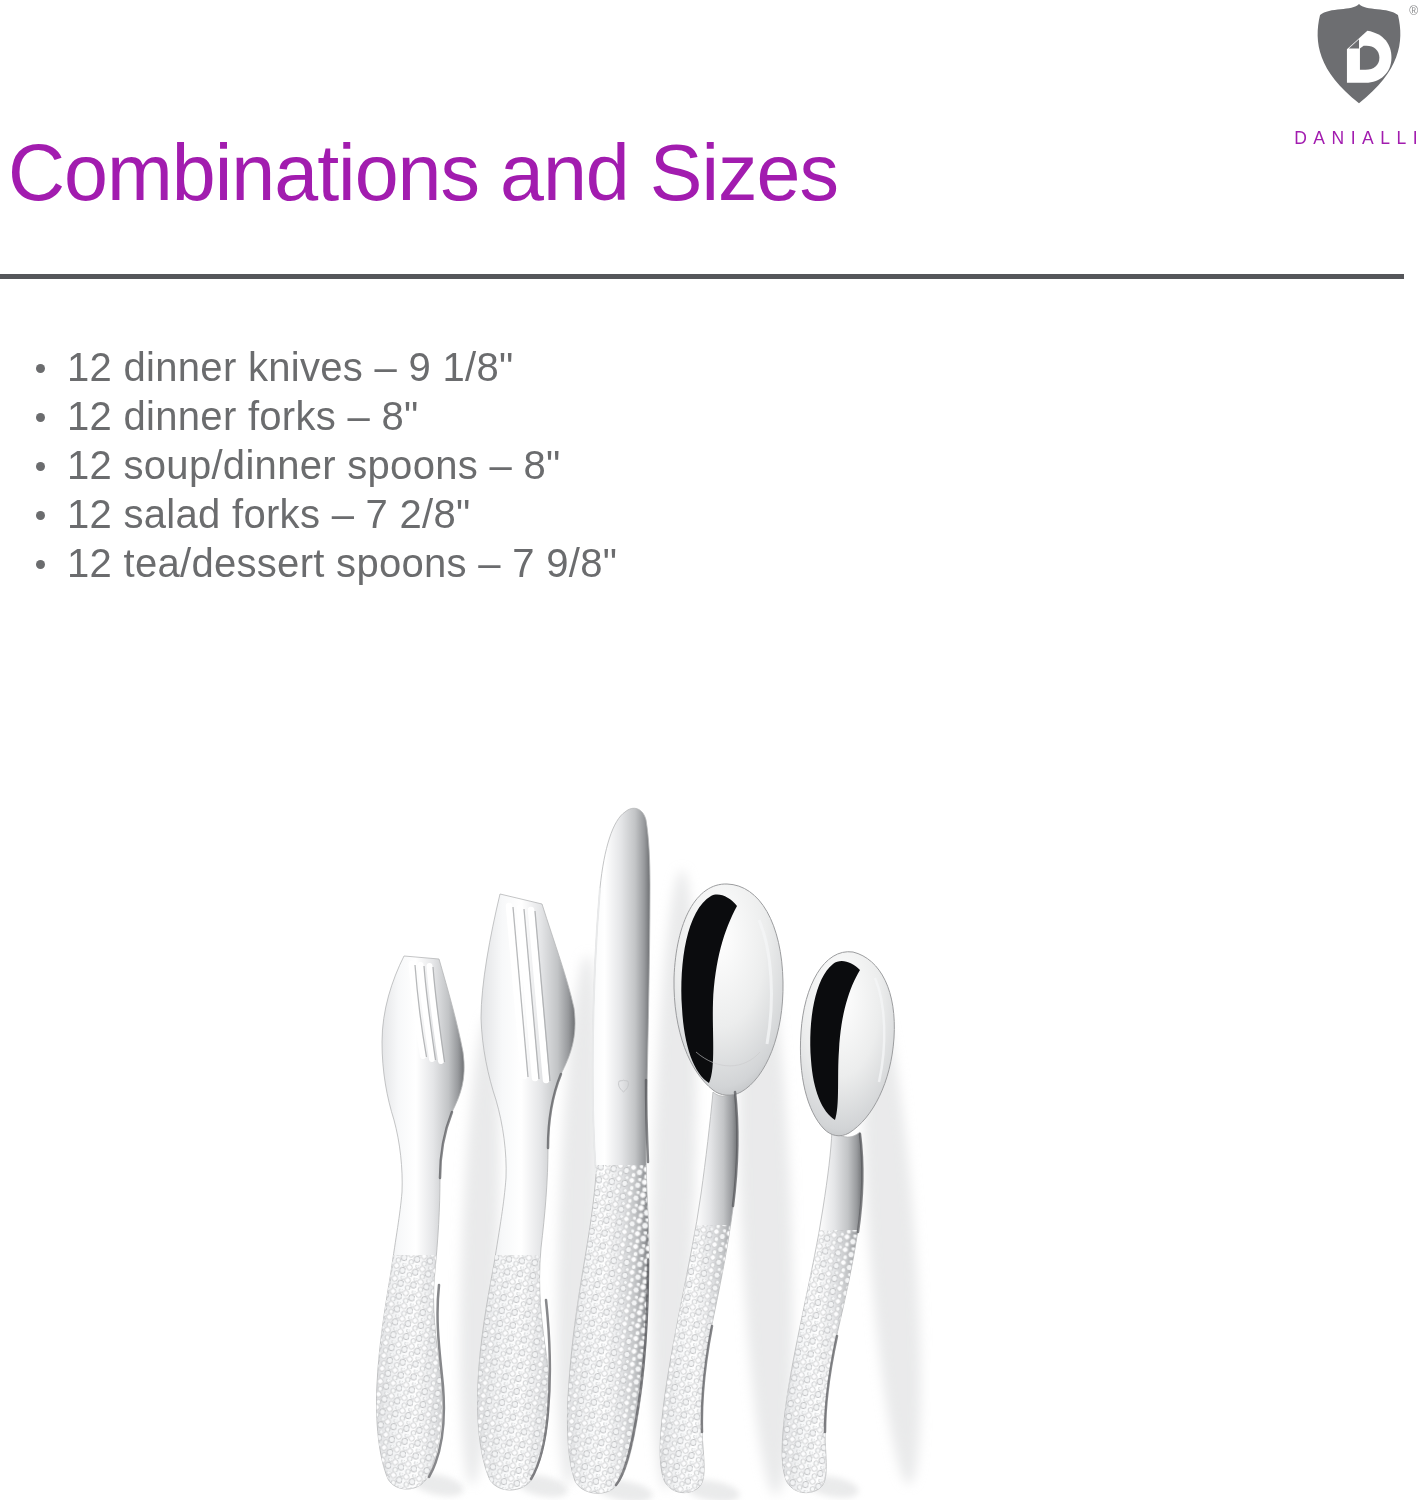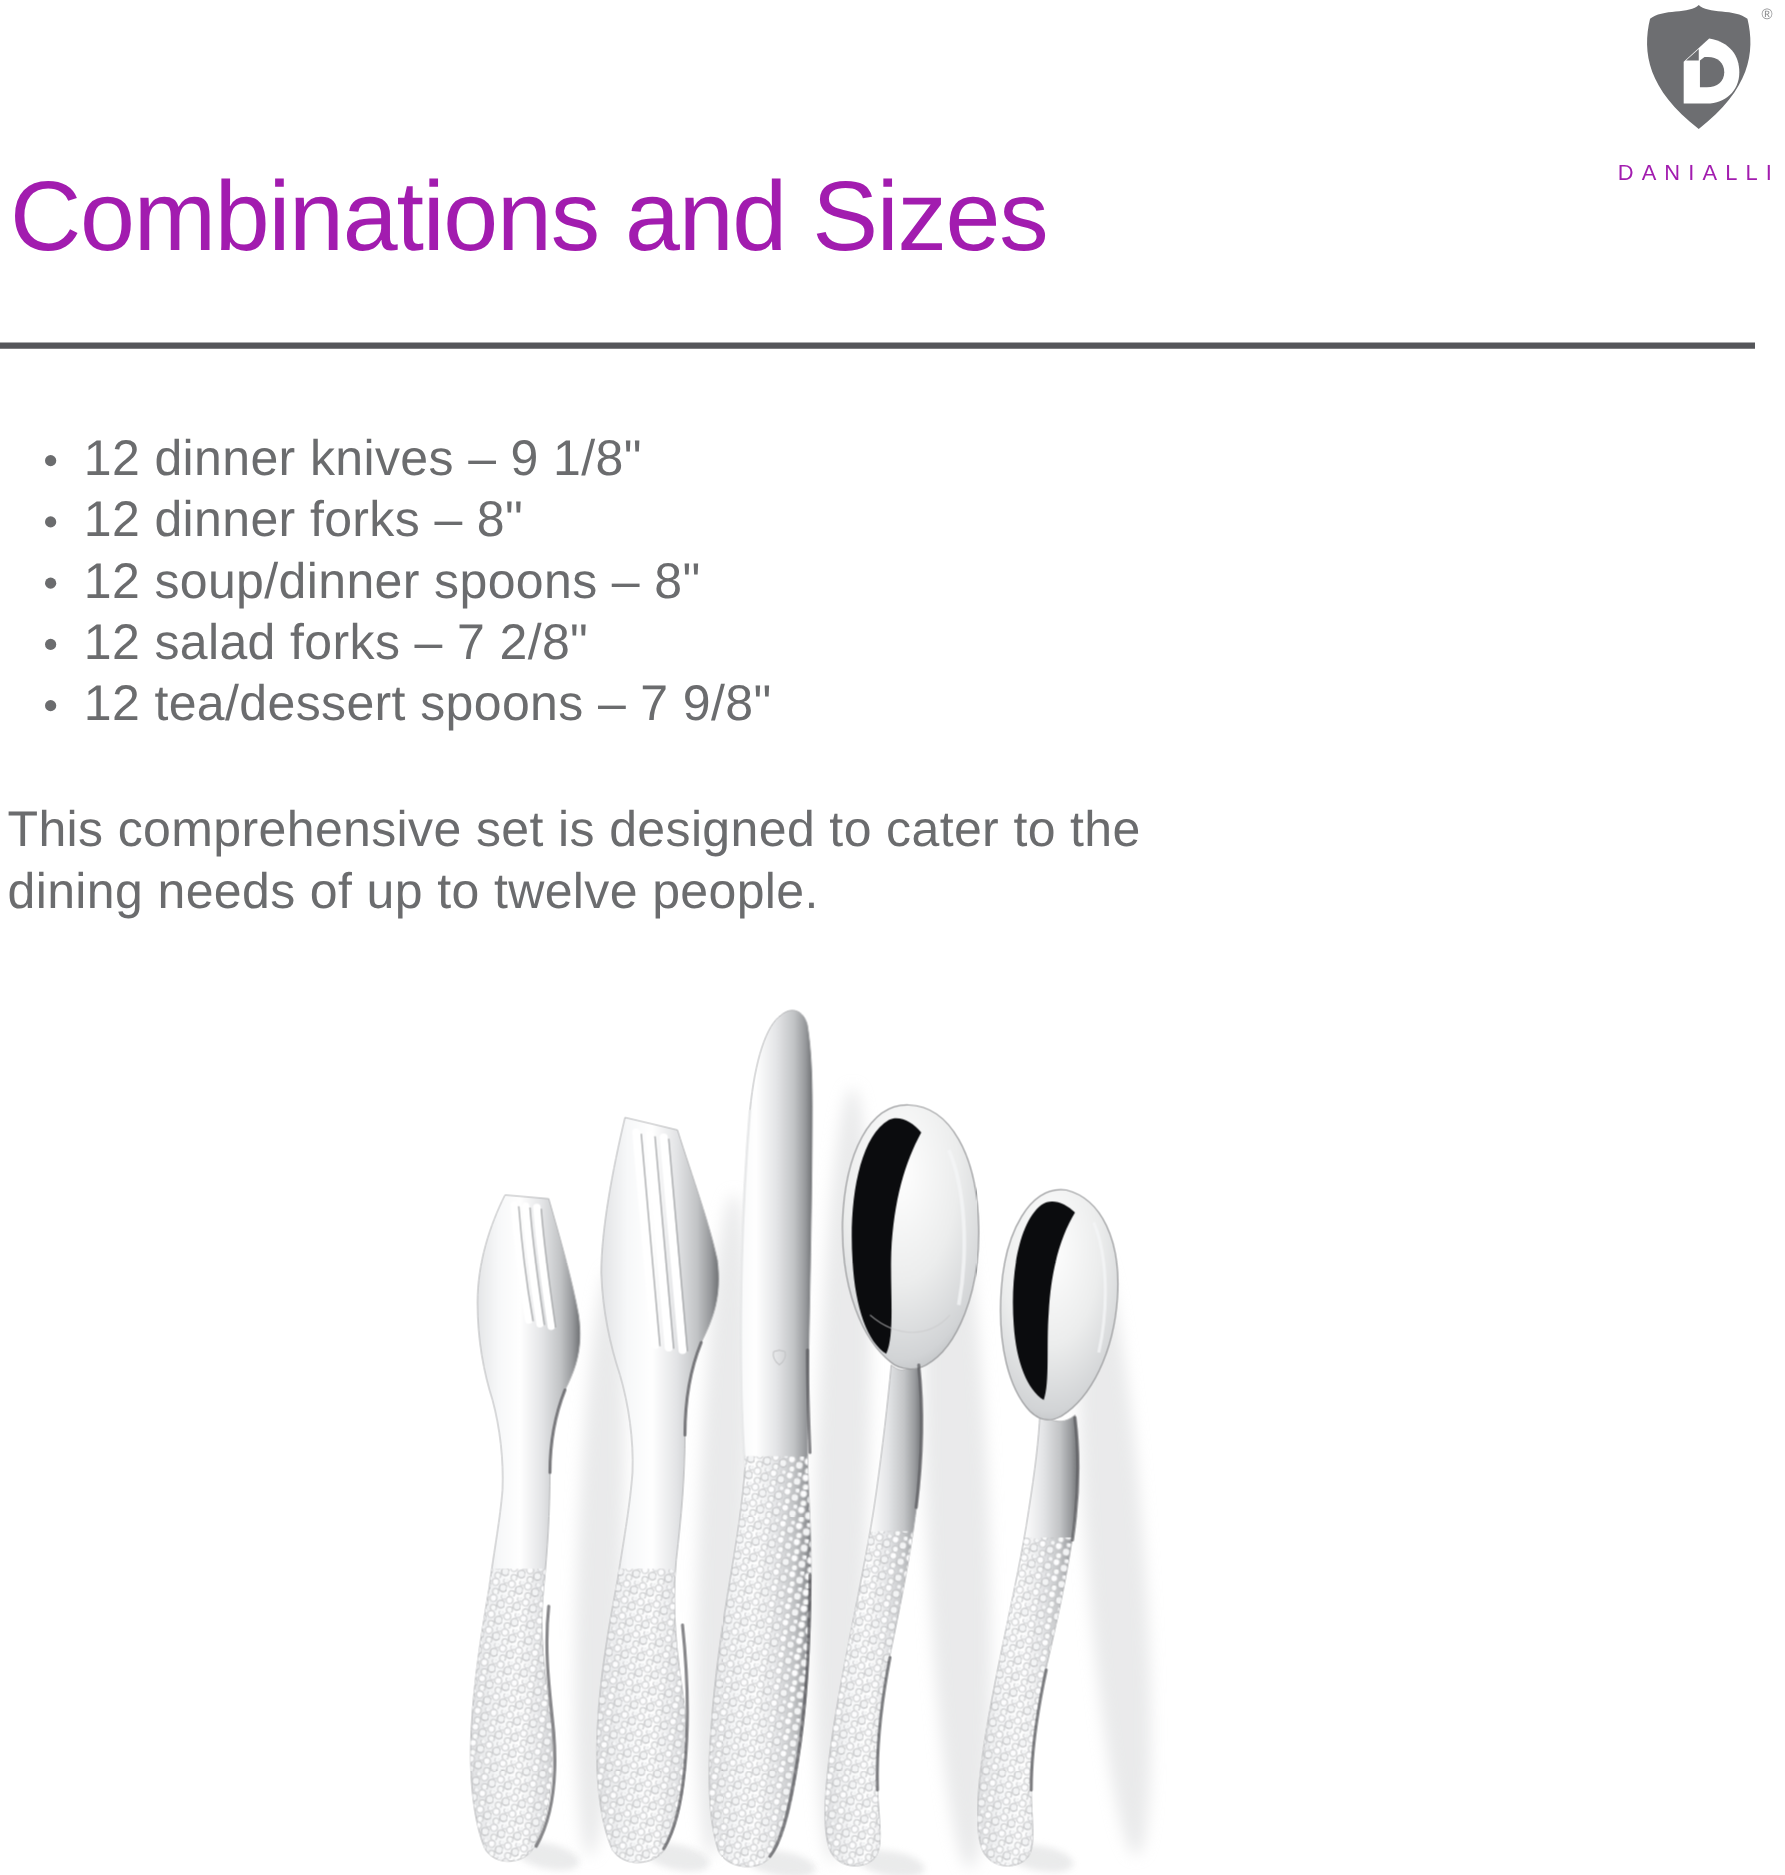--- a/index.html
+++ b/index.html
@@ -75,24 +75,20 @@
     <li>
         <span class="dot"></span>
         <span class="li-text">12 salad forks – 7 2/8"</span>
       </li>
     <li>
         <span class="dot"></span>
         <span class="li-text">12 tea/dessert spoons – 7 9/8"</span>
       </li>
   </ul>
 
-  <p class="desc">
-    <span>This comprehensive set is designed to cater to the</span>
-    <span>dining needs of up to twelve people.</span>
-  </p>
 
   <svg class="cutlery" viewBox="0 0 720 720" aria-hidden="true">
     <defs>
       <linearGradient id="met" x1="0" y1="0" x2="1" y2="0">
         <stop offset="0" stop-color="#dfe0e2"></stop>
         <stop offset="0.25" stop-color="#f7f8f9"></stop>
         <stop offset="0.45" stop-color="#ffffff"></stop>
         <stop offset="0.65" stop-color="#e4e5e7"></stop>
         <stop offset="0.82" stop-color="#c2c4c6"></stop>
         <stop offset="0.93" stop-color="#989a9d"></stop>

